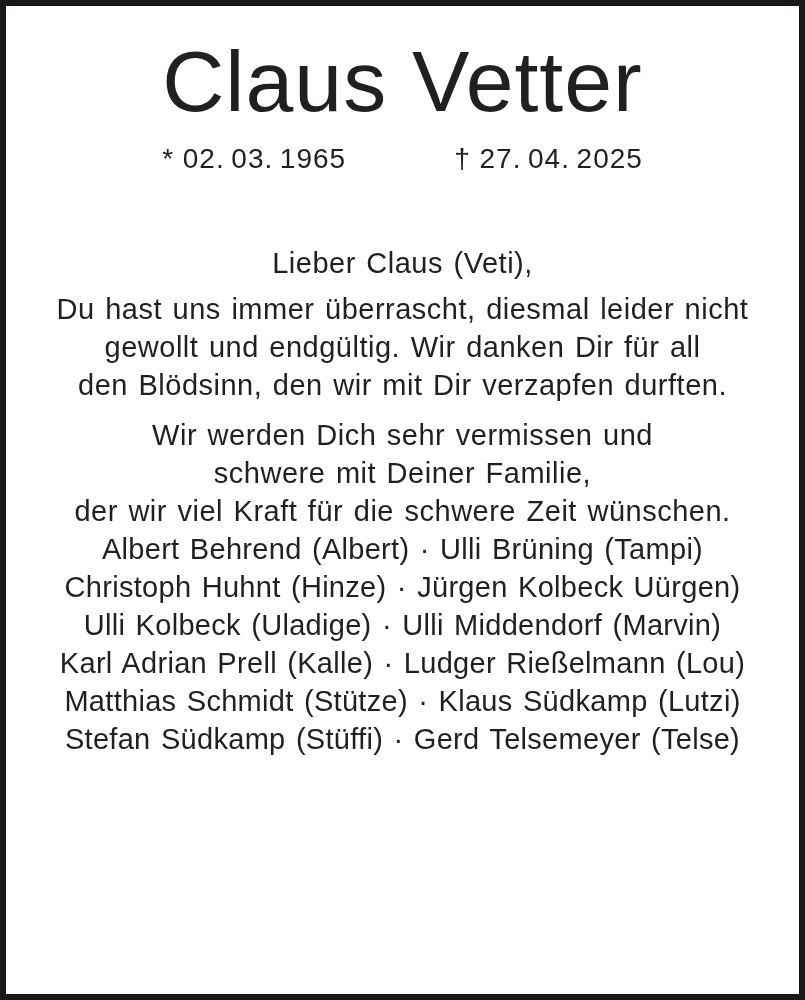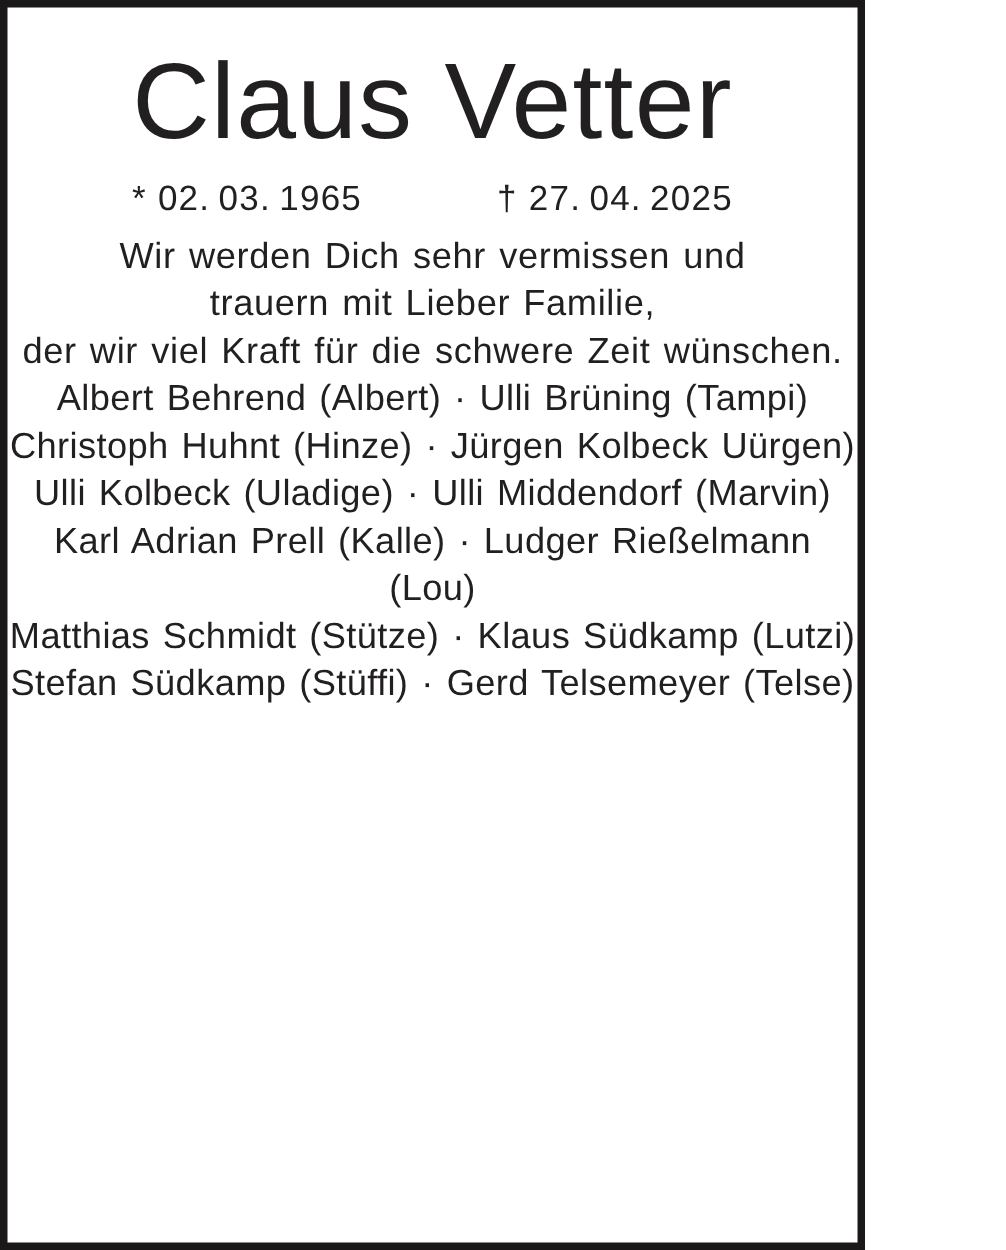--- a/index.html
+++ b/index.html
@@ -3,21 +3,21 @@
 <meta charset="utf-8">
 <style>
   html, body {
     margin: 0;
     padding: 0;
     background: #ffffff;
   }
   .page {
     position: relative;
     box-sizing: border-box;
-    width: 692px;
+    width: 805px;
     height: 1000px;
     background: #ffffff;
     border: 6px solid #1b1819;
     font-family: "Liberation Sans", sans-serif;
     color: #221f20;
     text-align: center;
     overflow: hidden;
   }
   .deceased-name {
     margin: 0;
@@ -73,25 +73,31 @@
 
 <div class="page">
 
   <h1 class="deceased-name">Claus Vetter</h1>
 
   <div class="dates-row">
     <span>* 02. 03. 1965</span>
     <span>† 27. 04. 2025</span>
   </div>
 
+  <div class="salutation">Lieber Claus (Veti),</div>
 
+  <p class="para">
+    <span class="line">Du hast uns immer überrascht, diesmal leider nicht</span>
+    <span class="line">gewollt und endgültig. Wir danken Dir für all</span>
+    <span class="line">den Blödsinn, den wir mit Dir verzapfen durften.</span>
+  </p>
 
   <p class="para second">
     <span class="line">Wir werden Dich sehr vermissen und</span>
-    <span class="line">trauern mit Lieber Familie,</span>
+    <span class="line">schwere mit Deiner Familie,</span>
     <span class="line">der wir viel Kraft für die schwere Zeit wünschen.</span>
   </p>
 
 
   <div class="mourners">
     <span class="line">Albert Behrend (Albert) · Ulli Brüning (Tampi)</span>
     <span class="line">Christoph Huhnt (Hinze) · Jürgen Kolbeck Uürgen)</span>
     <span class="line">Ulli Kolbeck (Uladige) · Ulli Middendorf (Marvin)</span>
     <span class="line">Karl Adrian Prell (Kalle) · Ludger Rießelmann (Lou)</span>
     <span class="line">Matthias Schmidt (Stütze) · Klaus Südkamp (Lutzi)</span>

